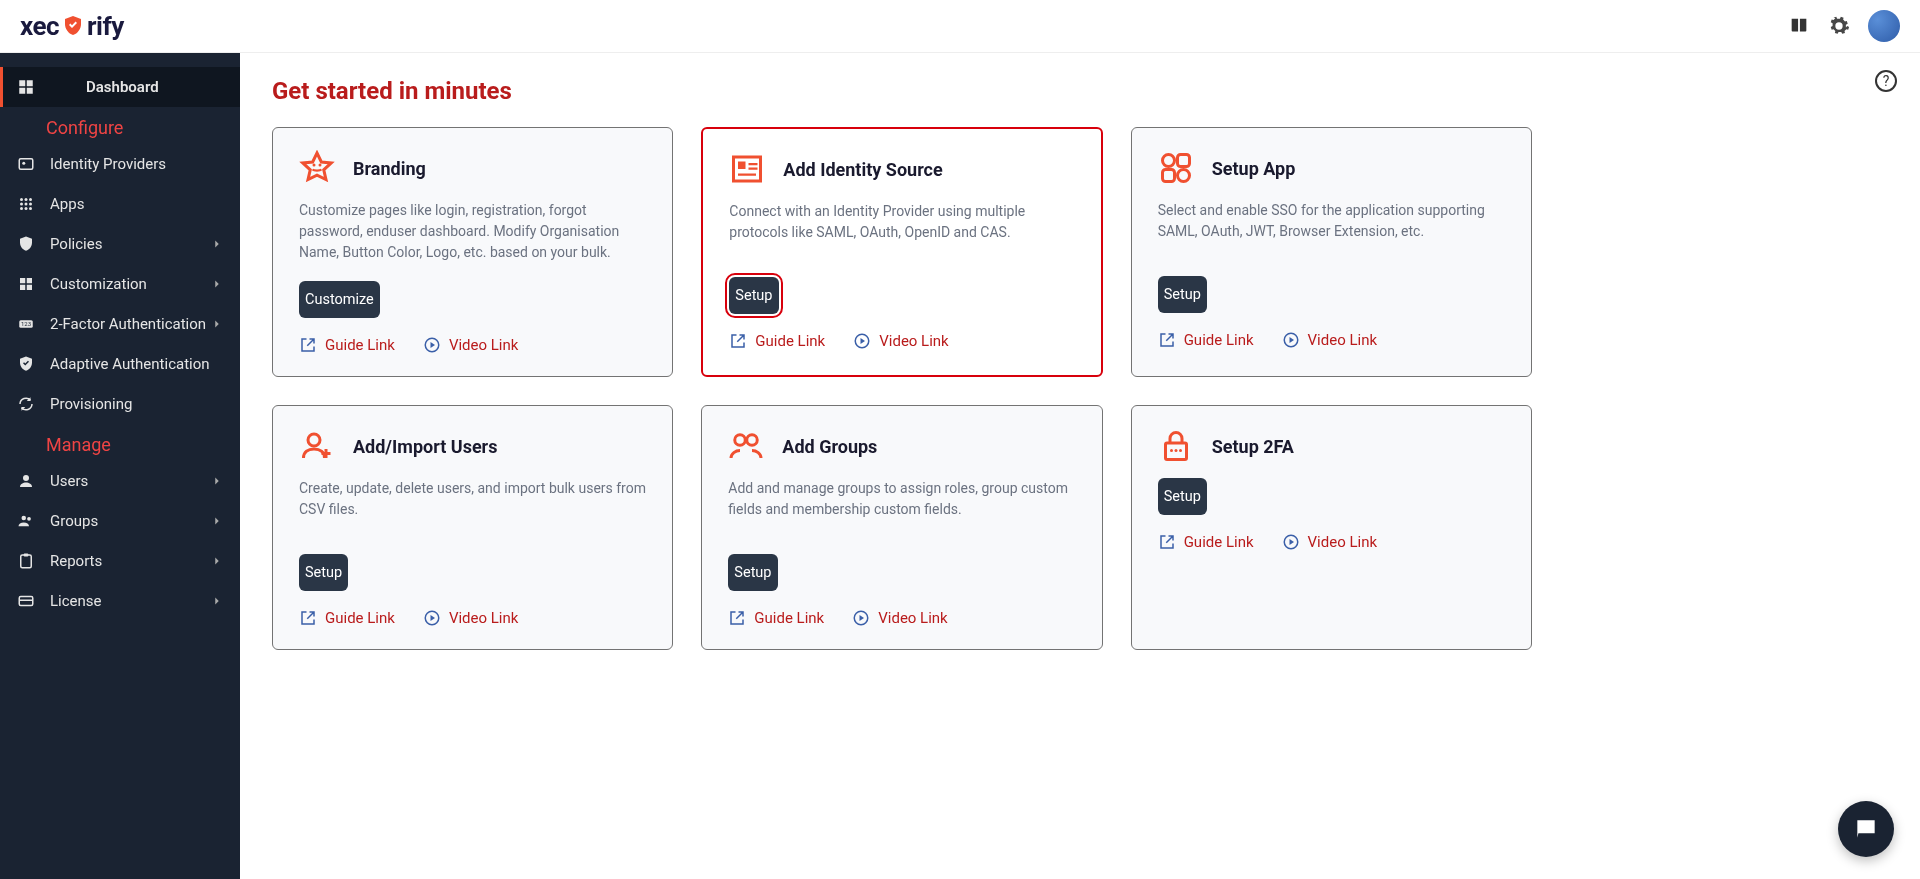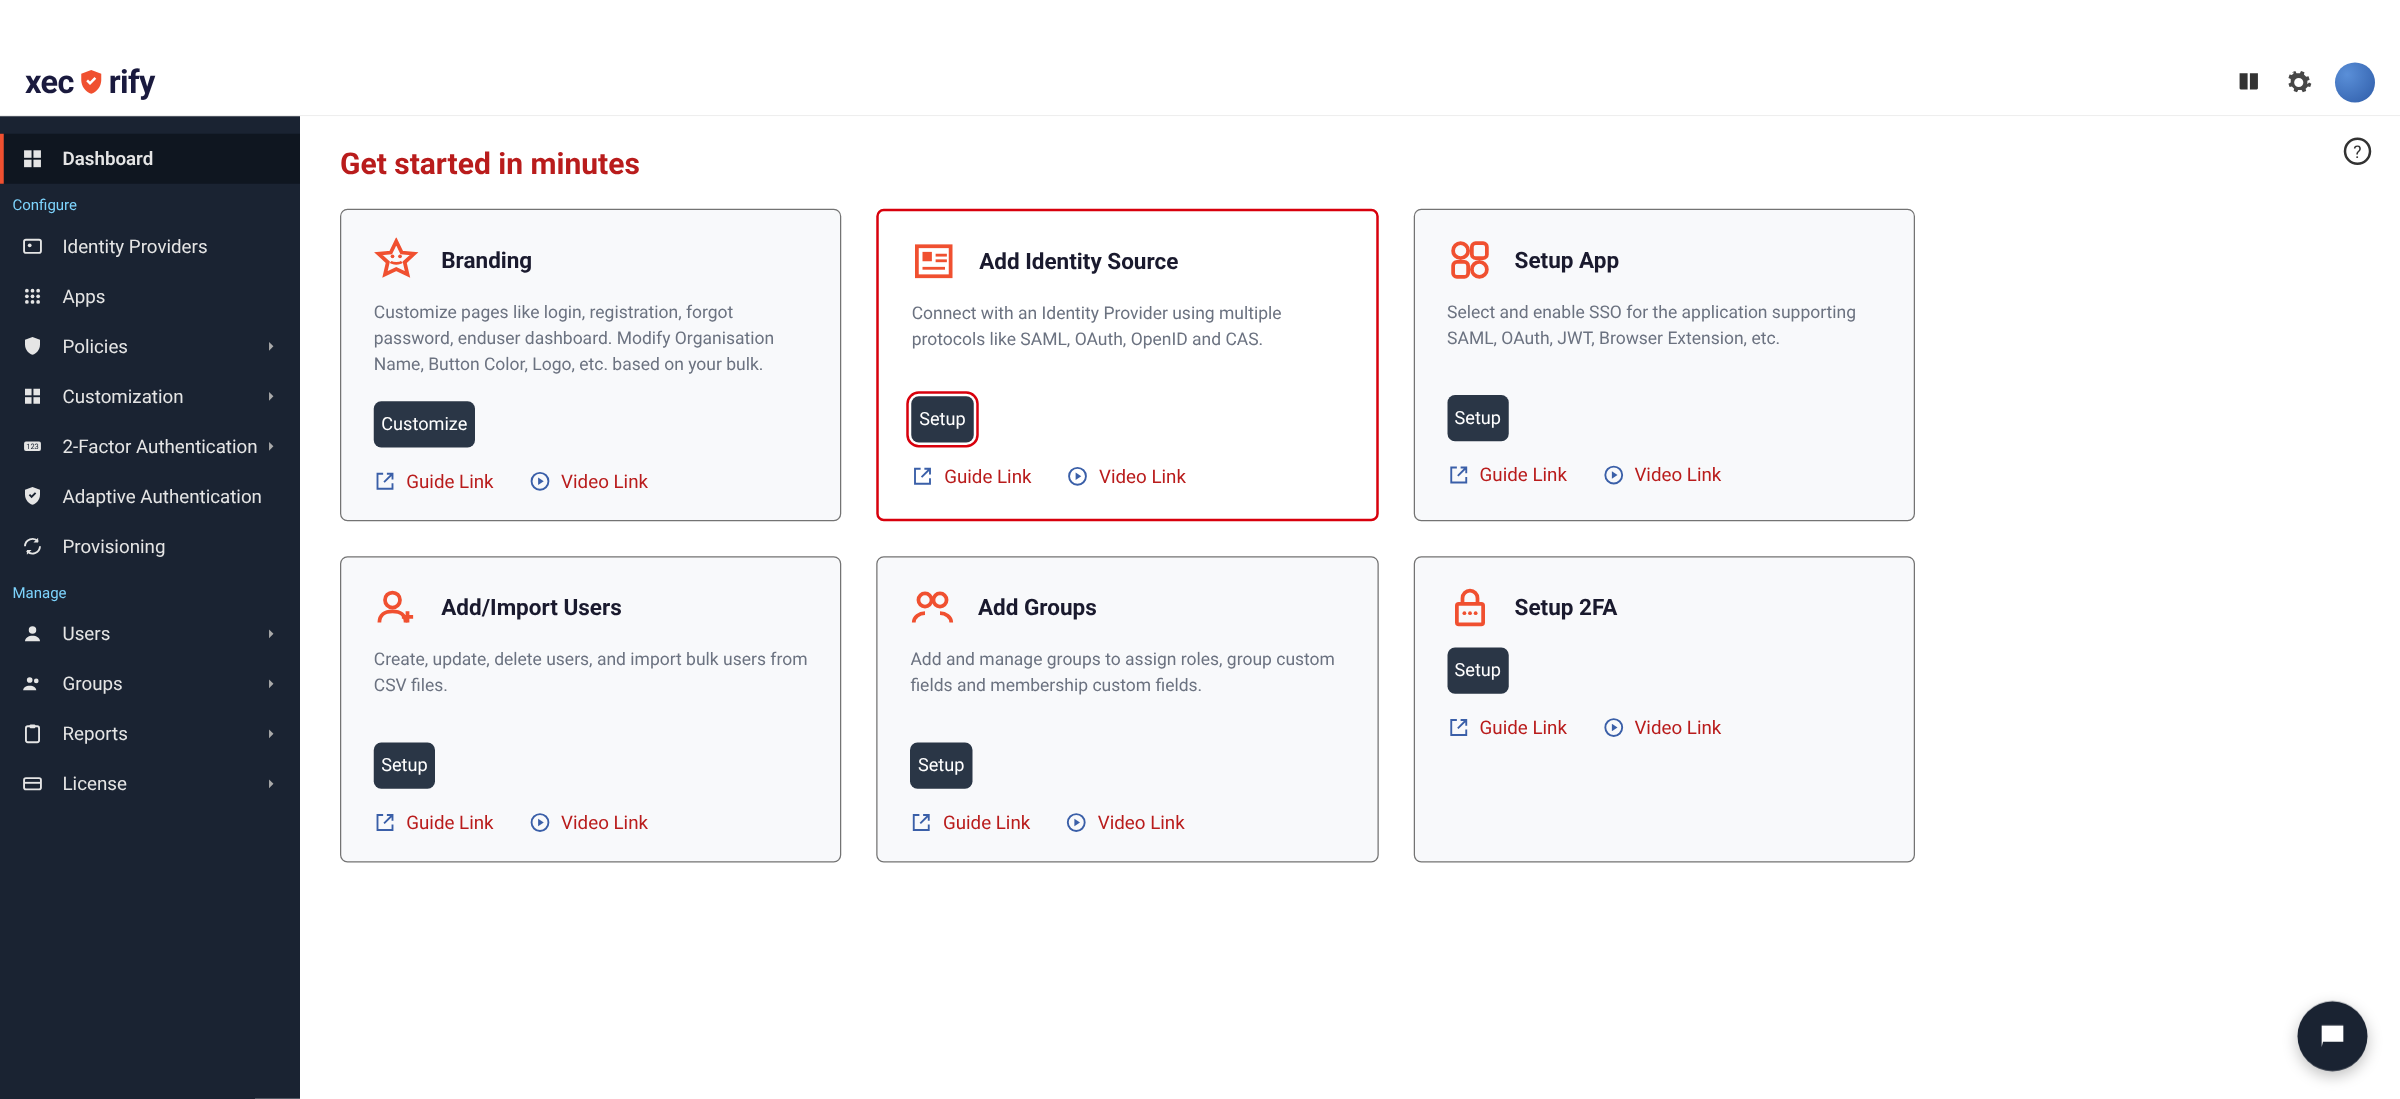--- a/index.html
+++ b/index.html
@@ -1,29 +1,29 @@
 <!DOCTYPE html>
 <html><head>
 <meta charset="utf-8">
 <style>
 * { margin:0; padding:0; box-sizing:border-box; font-family:-apple-system,BlinkMacSystemFont,"Segoe UI",Roboto,sans-serif; }
 body { background:#fff; color:#1a1a2e; height:879px; width:1920px; overflow:hidden; }
-.header { height:53px; display:flex; align-items:center; justify-content:space-between; padding:0 20px; border-bottom:1px solid #eee;margin-top:40px; }
+.header { height:53px; display:flex; align-items:center; justify-content:space-between; padding:0 20px; border-bottom:1px solid #eee; }
 .logo { display:flex; align-items:center; font-size:26px; font-weight:700; color:#1a1a3e; letter-spacing:-0.5px;}
 .logo .shield { width:24px; height:24px; margin:0 2px; display:inline-flex; }
 .header-right { display:flex; align-items:center; gap:18px; }
 .header-icon { width:22px; height:22px; display:flex; align-items:center; justify-content:center; cursor:pointer; color:#333;}
 .avatar { width:32px; height:32px; border-radius:50%; background:radial-gradient(circle at 30% 30%, #5a8fd8, #2e5ca8); cursor:pointer;}
 .layout { display:flex; height:calc(879px - 53px); }
 .sidebar { width:240px; background:#1a2332; color:#e5e5e5; padding-top:14px; flex-shrink:0; display:flex; flex-direction:column;}
 .side-item { display:flex; align-items:center; padding:10px 16px; font-size:15px; cursor:pointer; color:#e5e5e5; position:relative;}
-.side-item.active { background:#0f1620; border-left:3px solid #f05030; padding-left:13px; font-weight:600;}
+.side-item.active { background:#0f1620; border-left:3px solid #f05030; padding-left:13px; font-weight:600;gap:36px;}
 .side-item .side-icon { width:20px; height:20px; margin-right:14px; flex-shrink:0; display:flex; align-items:center; justify-content:center;}
 .side-item .chev { margin-left:auto; width:14px; height:14px; }
-.side-label { color:#7dd3fc; font-size:12px; padding:10px 10px 6px 10px; }
+.side-label { color:#ef4444; font-size:18px; padding:10px 10px 6px 10px;margin-left:36px; }
 .main { flex:1; background:#fff; position:relative; padding:24px 32px; overflow:auto;}
 .main h1 { font-size:24px; font-weight:700; margin-bottom:22px; color:#b91c1c;}
 .help-icon { position:absolute; top:16px; right:22px; width:24px; height:24px; cursor:pointer;}
 .grid { display:grid; grid-template-columns:repeat(3, 1fr); gap:28px; max-width:1260px;}
 .card { background:#f8f9fb; border:1px solid #737373; border-radius:6px; padding:22px 26px 22px 26px; display:flex; flex-direction:column; }
 .card.highlight { border:2px solid #d8000c; background:#fff; }
 .card-head { display:flex; align-items:center; gap:18px; margin-bottom:14px;}
 .card-icon { width:36px; height:36px; flex-shrink:0;}
 .card-title { font-size:18px; font-weight:700; color:#1a1a2e;}
 .card-desc { font-size:14px; color:#6b7280; line-height:1.5; margin-bottom:18px; min-height:58px;}

